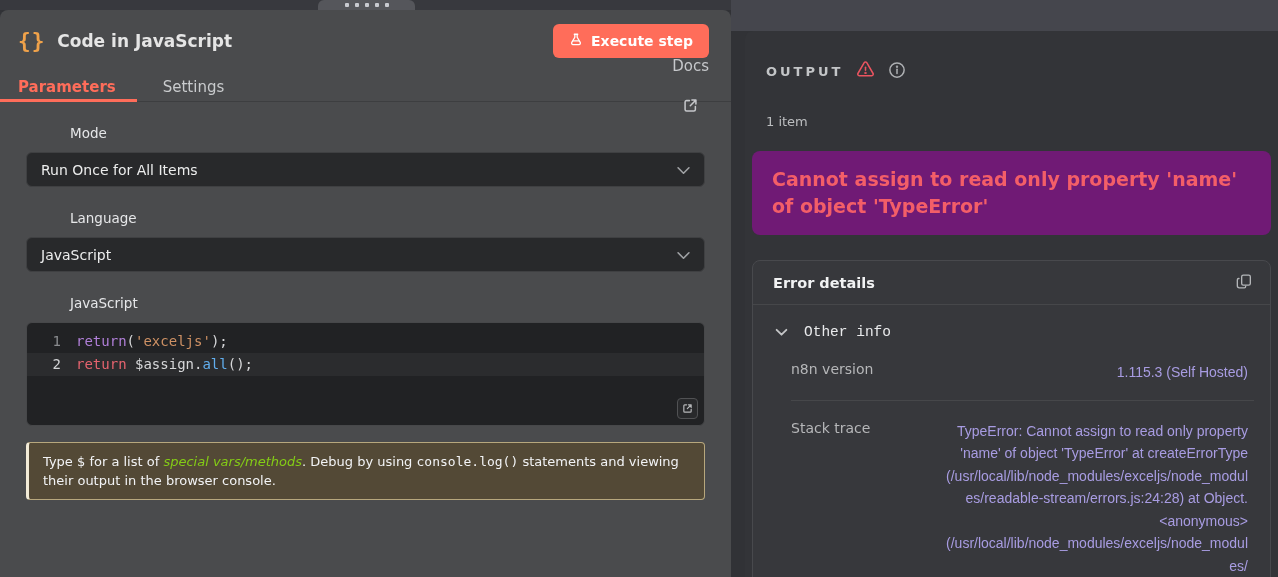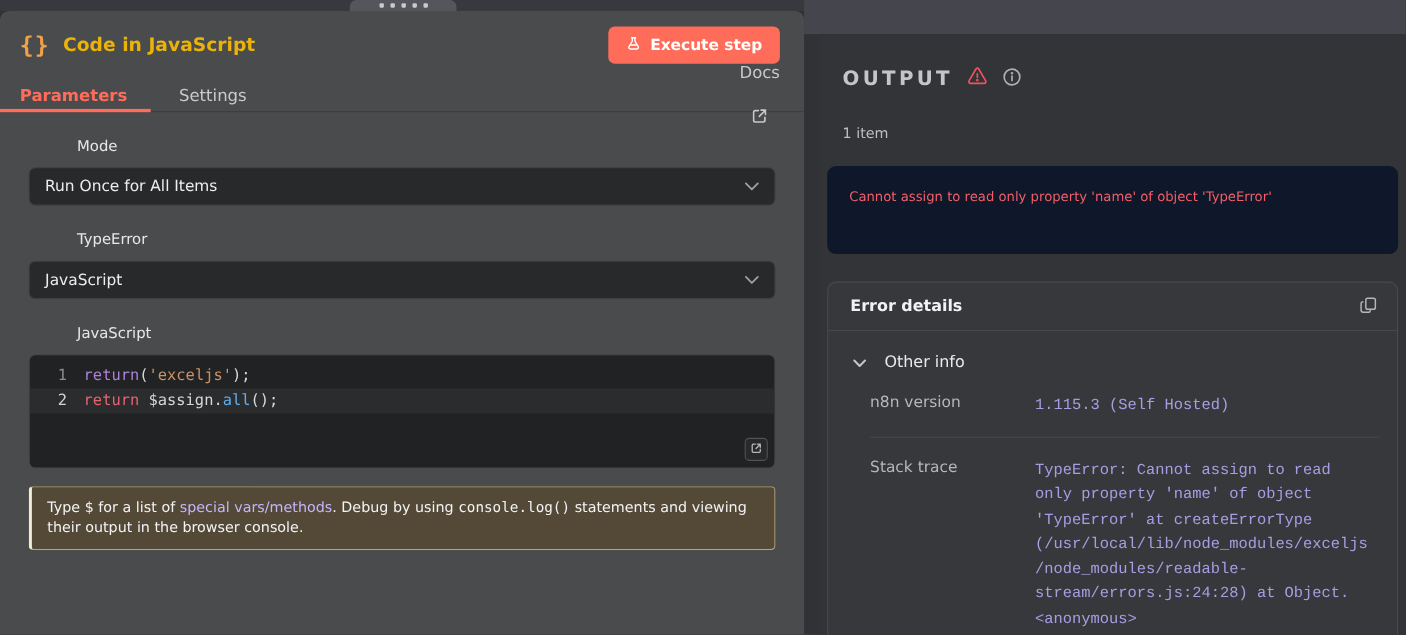--- a/index.html
+++ b/index.html
@@ -16,21 +16,21 @@
   .drag-tab { position:absolute; left:318px; top:0; width:97px; height:10px; background:#55565b;
               border-radius:6px 6px 0 0; display:flex; align-items:center; justify-content:center; gap:6px; }
   .drag-tab i { width:4px; height:4px; background:#c8cad0; border-radius:1px; display:block; }
 
   
   .left-panel { position:absolute; left:0; top:10px; width:731px; height:567px;
                 background:#4a4b4d; border-radius:8px 8px 0 0; overflow:hidden; }
   .lp-header { display:flex; align-items:center; padding:14px 22px 0 18px; height:48px; }
   .node-icon { color:#f0a24a; font-family:"DejaVu Sans Mono","Liberation Mono",monospace;
                font-size:21px; font-weight:bold; margin-right:12px; letter-spacing:1px; }
-  .node-title { font-size:17px; font-weight:bold; color:#eab308; flex:1; }
+  .node-title { font-size:17px; font-weight:bold; color:#e5e5e5; flex:1; }
   .exec-btn { display:flex; align-items:center; gap:8px; background:#ff6d5a; color:#fff;
               border:none; border-radius:6px; height:34px; padding:0 16px; font-size:14px;
               font-weight:bold; font-family:inherit; cursor:pointer; }
   .tabs-row { position:relative; display:flex; align-items:center; margin-top:14px;
               height:30px; border-bottom:1px solid #3d3e40; padding:0 22px 0 18px; }
   .tab { font-size:15px; color:#c9cbcd; margin-right:47px; cursor:pointer; }
   .tab.active { color:#ff6d5a; font-weight:bold; }
   .tab-underline { position:absolute; left:0; bottom:-1px; width:137px; height:3px; background:#ff6d5a; }
   .docs-link { margin-left:auto; display:flex; align-items:center; gap:23px; font-size:15px; color:#c6c8cb; cursor:pointer;flex-direction:column; }
 
@@ -54,47 +54,47 @@
   .tk-str { color:#ce9164; }
   .tk-ret { color:#e5636e; }
   .tk-fn  { color:#61aeee; }
   .expand-btn { position:absolute; right:6px; bottom:6px; width:21px; height:21px;
                 background:#28292b; border:1px solid #515254; border-radius:4px;
                 display:flex; align-items:center; justify-content:center; cursor:pointer; }
 
   
   .hint-box { margin-top:16px; background:#534936; border:1px solid #b7a77d; border-left:3px solid #f2ebd7;
               border-radius:4px; padding:9px 14px; font-size:13px; line-height:19px; color:#f2f3f5; }
-  .hint-box a { color:#c4b5fd; text-decoration:none; cursor:pointer; }
+  .hint-box a { color:#84cc16; text-decoration:none; cursor:pointer;font-style:italic; }
   .hint-box code { font-family:"DejaVu Sans Mono","Liberation Mono",monospace; font-size:13px; color:#f2f3f5; }
 
   
   .right-panel { position:absolute; left:745px; top:31px; width:533px; height:546px;
                  background:#333438; border-radius:8px 0 0 0; overflow:hidden; padding:0 7px; }
   .out-header { display:flex; align-items:center; gap:13px; margin-top:29px; padding-left:14px; }
-  .out-title { font-size:18px; font-weight:bold; letter-spacing:3px; color:#c3c5c7; }
+  .out-title { font-size:13px; font-weight:bold; letter-spacing:3px; color:#c3c5c7; }
   .items-count { margin-top:32px; padding-left:14px; font-size:13px; color:#bcbec0; }
 
-  .error-banner { margin-top:22px; background:#0f172a; border-radius:8px; min-height:80px;
-                  padding:15px 24px 15px 20px; font-size:12px; font-weight:normal;
+  .error-banner { margin-top:22px; background:#701a75; border-radius:8px; min-height:80px;
+                  padding:15px 24px 15px 20px; font-size:19px; font-weight:bold;
                   color:#f35e68; line-height:27px; }
 
   .details-card { margin-top:25px; background:#37383c; border:1px solid #48494d;
                   border-radius:8px; min-height:420px; }
   .card-header { display:flex; align-items:center; justify-content:space-between;
                  height:44px; padding:0 18px 0 20px; border-bottom:1px solid #46474a; }
   .card-title { font-size:14.5px; font-weight:bold; color:#f1f2f3; }
-  .section-row { display:flex; align-items:center; gap:16px; padding:19px 20px 0 22px; cursor:pointer; }
+  .section-row { display:flex; align-items:flex-start; gap:16px; padding:19px 20px 0 22px; cursor:pointer;font-family:Liberation Mono, monospace; }
   .section-label { font-size:14.5px; color:#e9eaec; }
   .kv-rows { margin-left:38px; margin-right:16px; }
   .kv-row { display:flex; padding-top:19px; }
   .kv-row + .kv-divider { margin-top:16px; border-bottom:1px solid #46474a; }
   .kv-label { width:150px; flex:none; font-size:14px; color:#b6b7b9; }
-  .kv-value { width:307px; font-family:Liberation Mono, monospace;
-              font-size:14px; color:#a89ce2; line-height:22.5px; overflow-wrap:anywhere; }
+  .kv-value { width:307px; font-family:Liberation Sans, sans-serif;
+              font-size:14px; color:#a89ce2; line-height:22.5px; overflow-wrap:anywhere;text-align:right; }
   .icon-btn { background:none; border:none; padding:0; cursor:pointer; display:flex; align-items:center; }
 </style>
 </head>
 <body>
 
 <div class="strip-left-top"></div>
 <div class="band-right-top"></div>
 <div class="drag-tab">
   <i></i>
     <i></i>
@@ -137,21 +137,21 @@
     <div class="field-label">Mode</div>
     <div class="select-box">
       <span class="val">Run Once for All Items</span>
       <span>
         <svg width="13" height="9" viewBox="0 0 12 8" fill="none" stroke="#9ea0a3" stroke-width="1.5" stroke-linecap="round" stroke-linejoin="round">
             <path d="M1 1.5 6 6.5 11 1.5"></path>
           </svg>
       </span>
     </div>
 
-    <div class="field-label">TypeError</div>
+    <div class="field-label">Language</div>
     <div class="select-box">
       <span class="val">JavaScript</span>
       <span>
         <svg width="13" height="9" viewBox="0 0 12 8" fill="none" stroke="#9ea0a3" stroke-width="1.5" stroke-linecap="round" stroke-linejoin="round">
             <path d="M1 1.5 6 6.5 11 1.5"></path>
           </svg>
       </span>
     </div>
 
     <div class="field-label">JavaScript</div>

